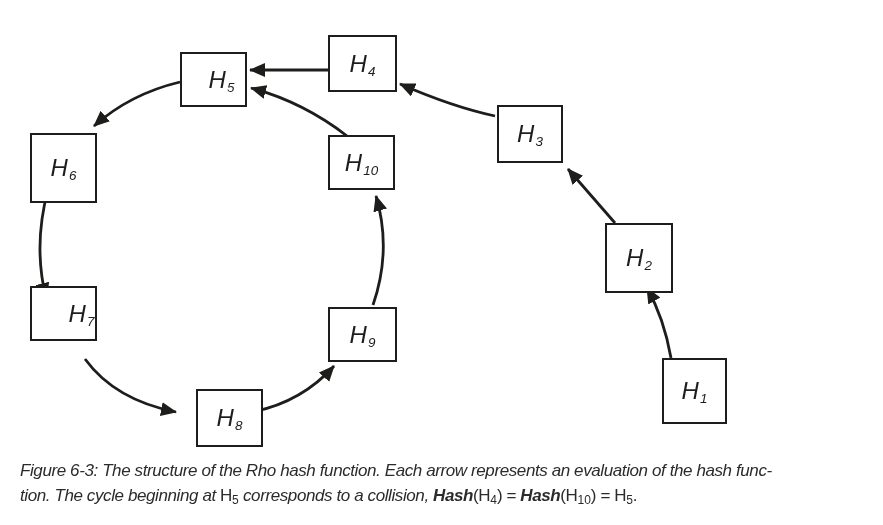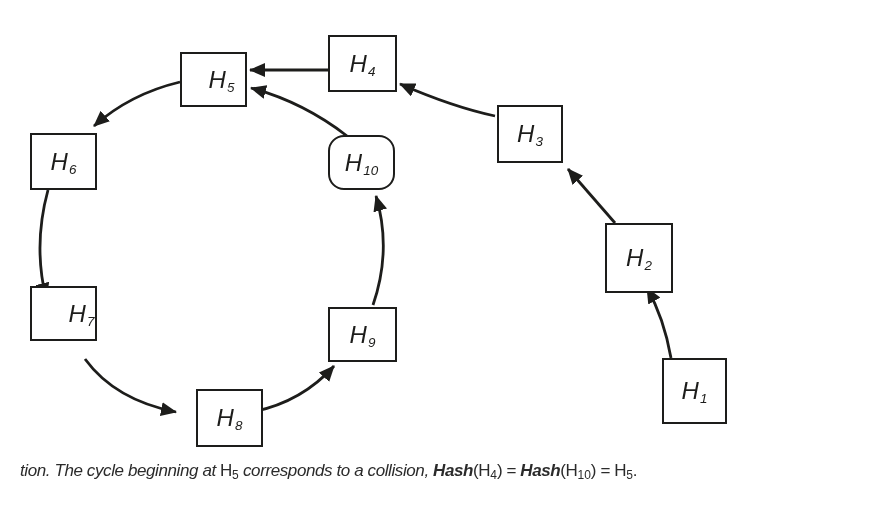--- a/index.html
+++ b/index.html
@@ -98,32 +98,33 @@
       </div>
       <div class="node" style="left: 497px; top: 105px; width: 66px; height: 58px; justify-content: center;">
         <span class="node-label"><span>H</span><sub>3</sub></span>
       </div>
       <div class="node" style="left: 328px; top: 35px; width: 69px; height: 57px;">
         <span class="node-label"><span>H</span><sub>4</sub></span>
       </div>
       <div class="node" style="left: 180px; top: 52px; width: 67px; height: 55px; padding-left: 16px;">
         <span class="node-label"><span>H</span><sub>5</sub></span>
       </div>
-      <div class="node" style="left: 30px; top: 133px; width: 67px; height: 57px;">
+      <div class="node" style="left: 30px; top: 133px; width: 67px; height: 70px;">
         <span class="node-label"><span>H</span><sub>6</sub></span>
       </div>
       <div class="node" style="left: 30px; top: 286px; width: 67px; height: 55px; padding-left: 36px;">
         <span class="node-label"><span>H</span><sub>7</sub></span>
       </div>
       <div class="node" style="left: 196px; top: 389px; width: 67px; height: 58px;">
         <span class="node-label"><span>H</span><sub>8</sub></span>
       </div>
       <div class="node" style="left: 328px; top: 307px; width: 69px; height: 55px;">
         <span class="node-label"><span>H</span><sub>9</sub></span>
       </div>
-      <div class="node" style="left: 328px; top: 135px; width: 67px; height: 55px; border-radius: 16px;">
+      <div class="node" style="left: 328px; top: 135px; width: 67px; height: 55px;">
         <span class="node-label"><span>H</span><sub>10</sub></span>
       </div>
     </div>
   <div class="caption">
+      <div class="cap-line"><span class="seg-i">Figure 6-3: The structure of the Rho hash function. Each arrow represents an evaluation of the hash func-</span></div>
       <div class="cap-line"><span class="seg-i">tion. The cycle beginning at </span><span class="seg-r">H</span><span class="seg-r seg-sub">5</span><span class="seg-i"> corresponds to a collision, </span><span class="seg-bi">Hash</span><span class="seg-r">(H</span><span class="seg-r seg-sub">4</span><span class="seg-r">) = </span><span class="seg-bi">Hash</span><span class="seg-r">(H</span><span class="seg-r seg-sub">10</span><span class="seg-r">) = H</span><span class="seg-r seg-sub">5</span><span class="seg-r">.</span></div>
     </div>
 </div>
 
 </body></html>

